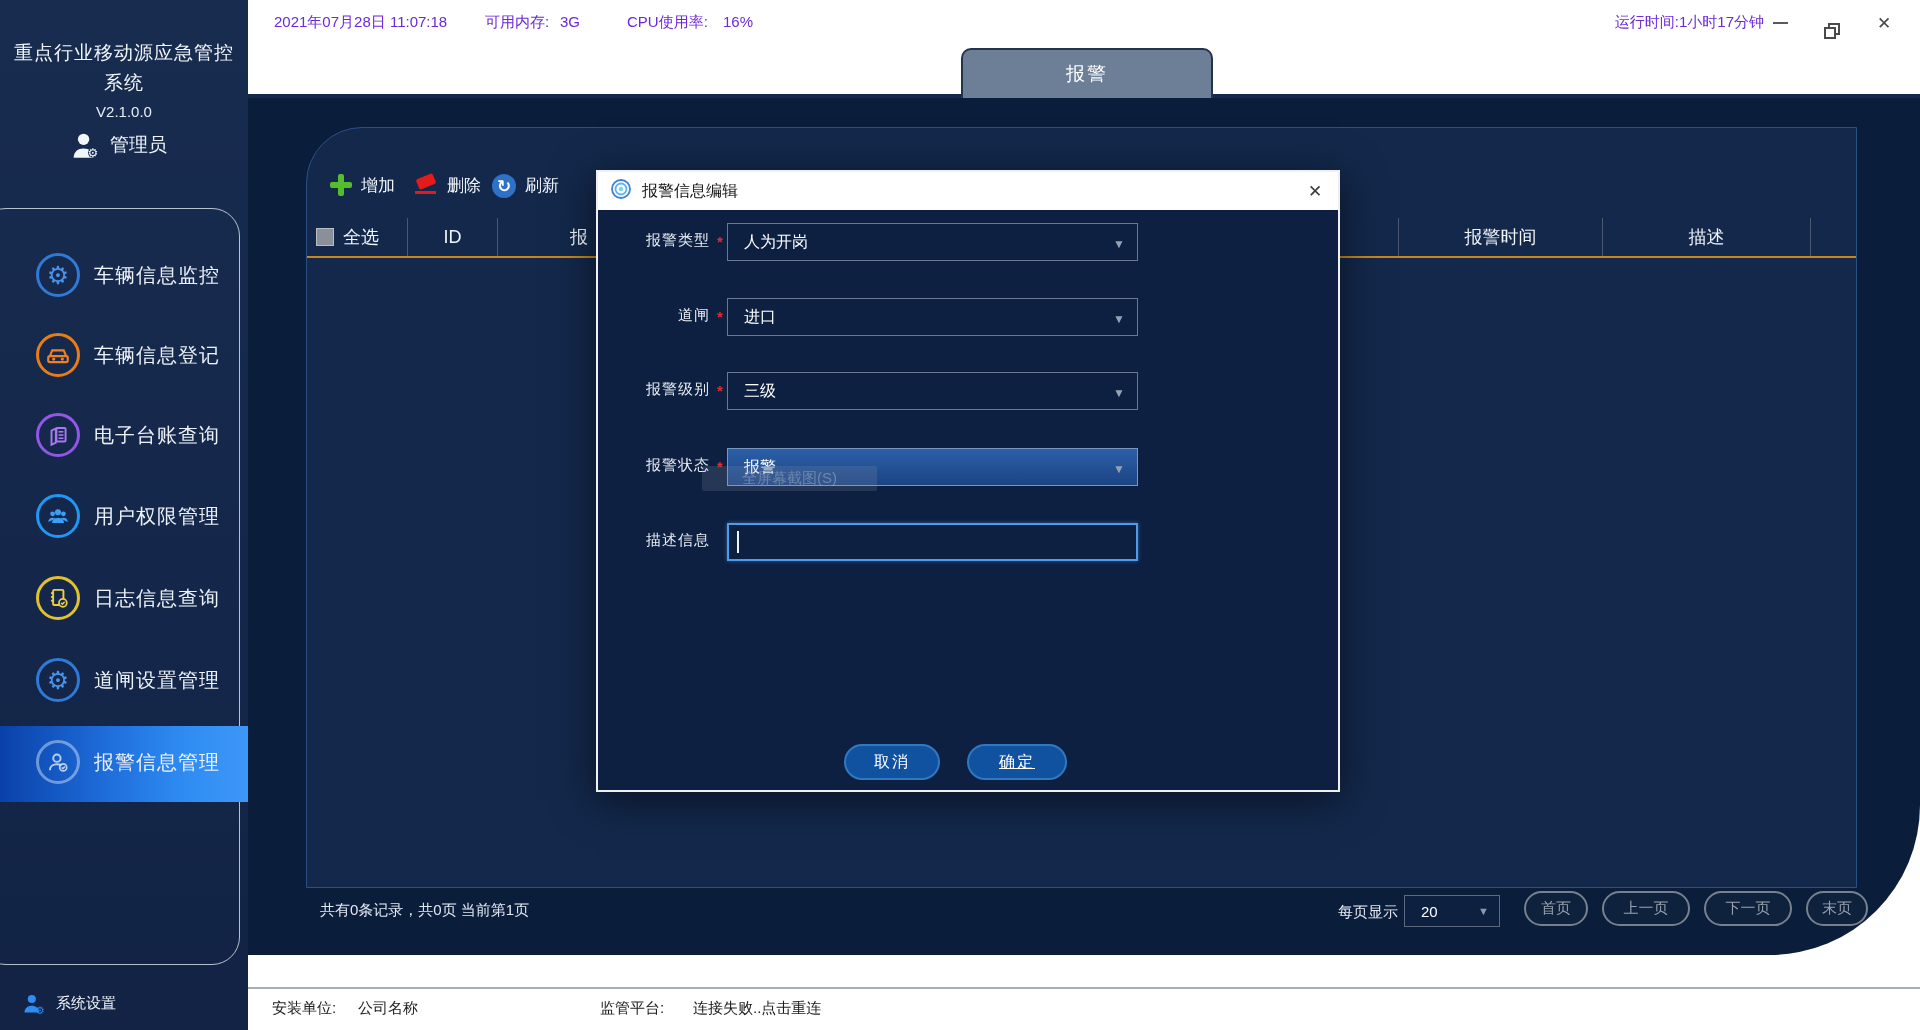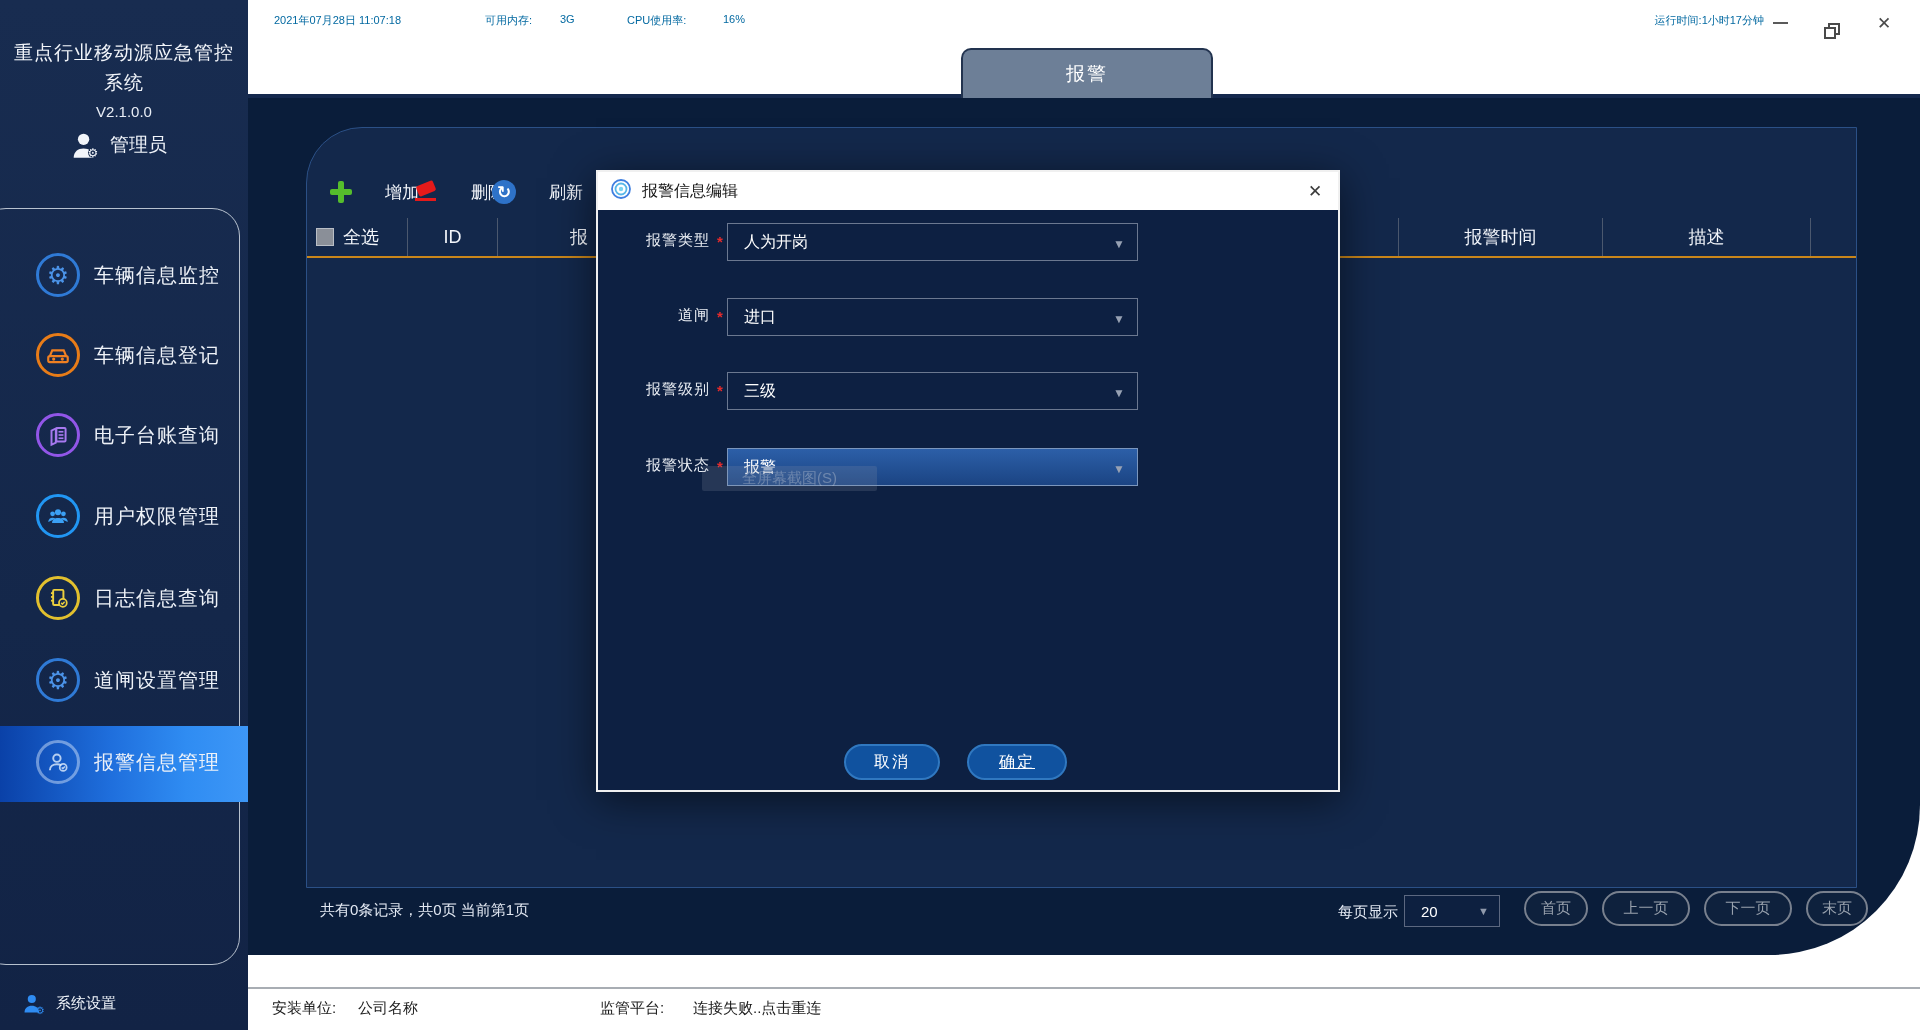--- a/index.html
+++ b/index.html
@@ -28,21 +28,21 @@
   .menu-item.active .menu-icon { top:14px; border-color:rgba(225,238,255,0.45); }
   .menu-item.active .menu-label { top:23px; }
   .gear-glyph { font-size:25px; line-height:25px; }
   .settings-row { position:absolute; left:0; top:986px; height:36px; width:248px; }
   .settings-icon { position:absolute; left:20px; top:4px; }
   .settings-label { position:absolute; left:56px; top:8px; color:#f0f4fa; font-size:15px; }
 
   
   .topbar { position:absolute; left:248px; top:0; width:1672px; height:98px; background:#ffffff;
     border-bottom:4px solid #15294e; z-index:4; }
-  .topbar span { position:absolute; top:13px; font-size:11px; color:#0369a1; white-space:nowrap; }
+  .topbar span { position:absolute; top:13px; font-size:15px; color:#6d28d9; white-space:nowrap; }
   .t-datetime { left:26px; }
   .t-mem-label { left:237px; }
   .t-mem-value { left:312px; }
   .t-cpu-label { left:379px; }
   .t-cpu-value { left:475px; }
   .t-runtime { right:156px; }
   .win-btn { position:absolute; top:10px; width:28px; height:26px; cursor:pointer;
     display:flex; align-items:center; justify-content:center; }
   .win-min { right:126px; }
   .win-min i { display:block; width:15px; height:2px; background:#5a5a5a; }
@@ -58,21 +58,21 @@
     background:#0a1d3a; border-bottom-right-radius:150px; z-index:3; }
   .tab { position:absolute; left:961px; top:48px; width:252px; height:50px; z-index:6;
     background:#6d7f97; border:2px solid #22334f; border-bottom:none;
     border-radius:10px 10px 0 0; display:flex; align-items:center; justify-content:center;
     color:#ffffff; font-size:19px; letter-spacing:2px; cursor:pointer; }
   .panel { position:absolute; left:306px; top:127px; width:1551px; height:761px;
     background:#13284b; border:1px solid #2b5086; border-radius:56px 0 0 0; z-index:3; }
 
   
   .toolbar-item { position:absolute; top:174px; height:36px; z-index:4; display:flex;
-    align-items:center; cursor:pointer; color:#f2f5fa; font-size:17px;gap:24px; }
+    cursor:pointer; color:#f2f5fa; font-size:17px; }
   .tb-add { left:330px; } .tb-del { left:414px; } .tb-refresh { left:492px; }
   .tb-label { margin-left:9px; }
   .icon-plus { position:relative; width:22px; height:22px; }
   .icon-plus::before { content:""; position:absolute; left:8px; top:0; width:6px; height:22px;
     background:#55bd2c; border-radius:2px; }
   .icon-plus::after { content:""; position:absolute; left:0; top:8px; width:22px; height:6px;
     background:#55bd2c; border-radius:2px; }
   .icon-eraser { position:relative; width:24px; height:22px; }
   .icon-eraser::before { content:""; position:absolute; left:3px; top:2px; width:18px; height:11px;
     background:#e51a1a; border-radius:2px; transform:rotate(-22deg); }
@@ -369,20 +369,26 @@
       <span class="f-label">报警状态</span>
       <span class="f-required">*</span>
       <div class="f-field f-select highlight">
         <span>报警</span>
         <span class="arrow">▼</span>
       </div>
     </div>
 
     <div class="ghost-tip">全屏幕截图(S)</div>
 
+    <div class="form-row" style="top:351px">
+      <span class="f-label">描述信息</span>
+      <div class="f-field f-input focused">
+        <span class="caret"></span>
+      </div>
+    </div>
 
 
 
     <div class="dlg-btn btn-cancel">取消</div>
     <div class="dlg-btn btn-ok">确定</div>
   </div>
 
 </div>
 
 </body></html>

